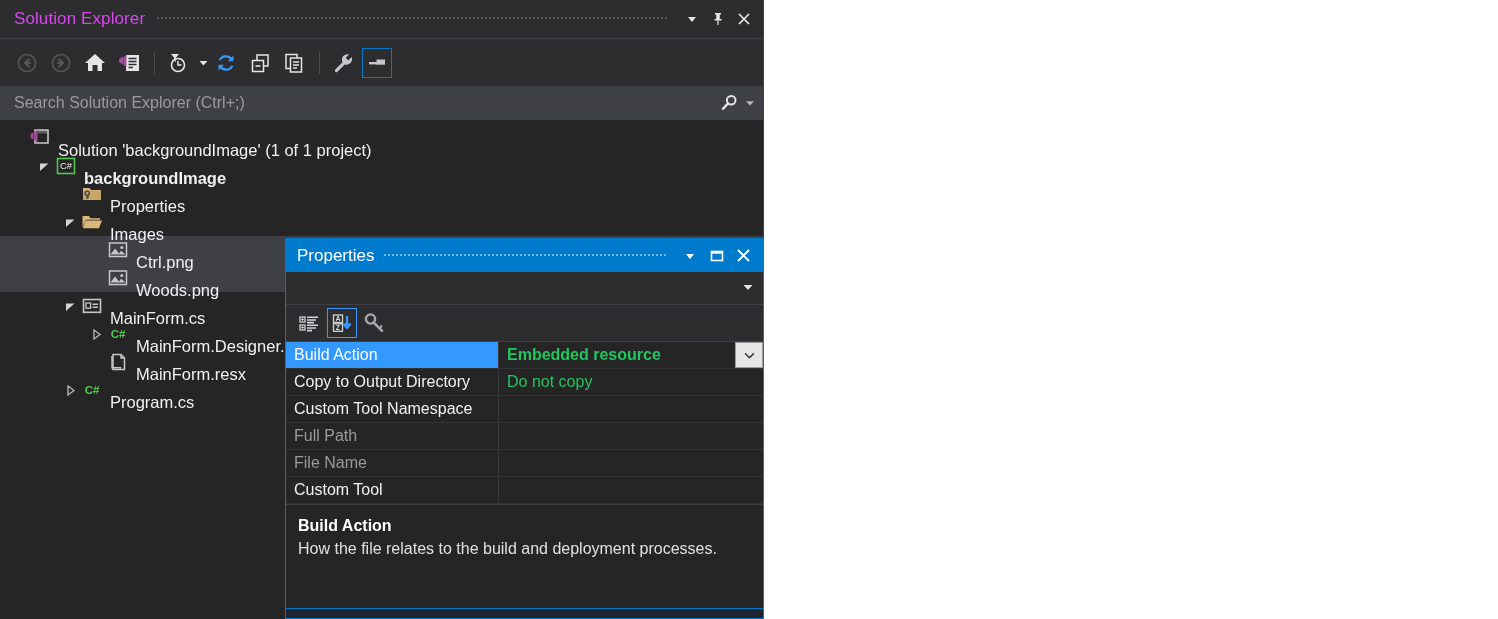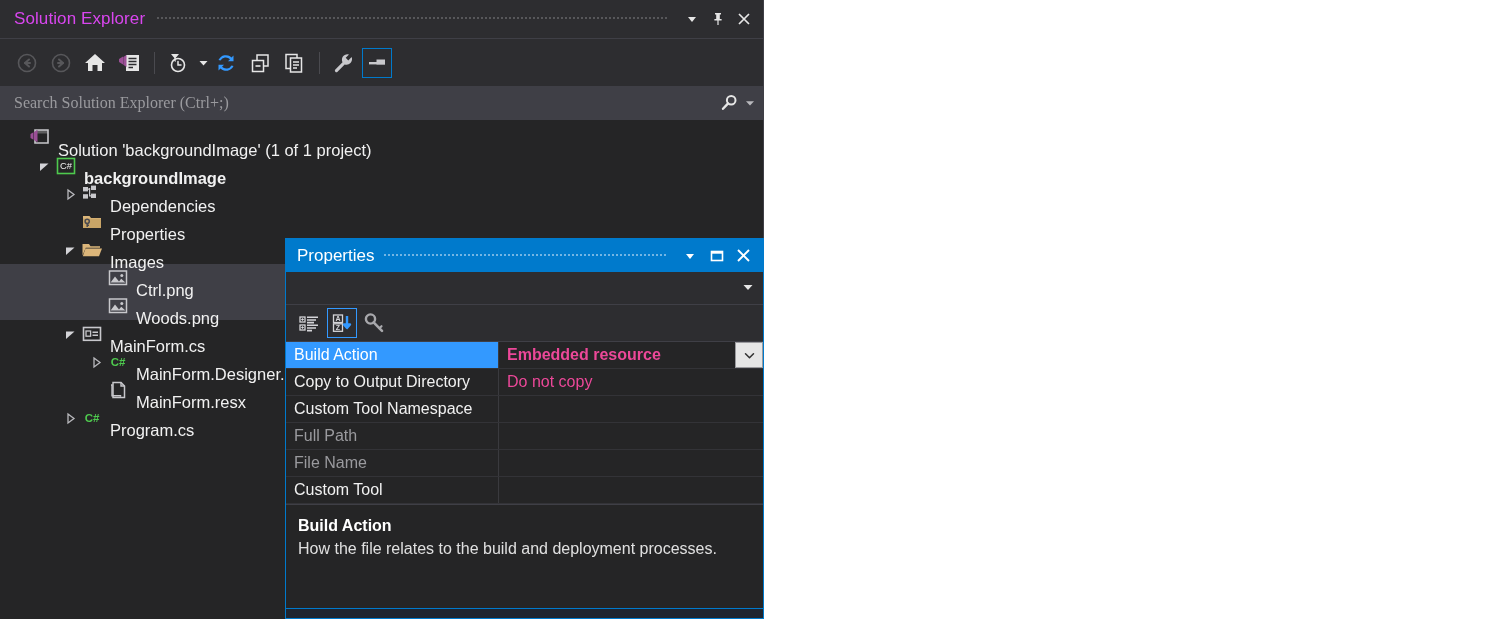--- a/index.html
+++ b/index.html
@@ -106,21 +106,21 @@
     padding: 0 8px 0 12px;
     box-sizing: border-box;
   }
   .se-search input {
     flex: 1;
     background: transparent;
     border: 0;
     outline: 0;
     color: #cfcfcf;
     font-size: 16px;
-    font-family: Liberation Serif, serif;
+    font-family: Liberation Sans, sans-serif;
   }
   .se-search input::placeholder { color: #9a9a9e; opacity: 1; }
   .se-search .s-icon { display:flex; align-items:center; color:#e6e6e6; }
 
   .se-tree {
     position: absolute;
     left: 0; top: 120px; right: 0; bottom: 0;
     background: #252526;
     padding-top: 4px;
     box-sizing: border-box;
@@ -240,21 +240,21 @@
     overflow: hidden;
   }
   .prop-row.selected .prop-name { background: #3399ff; color: #ffffff; }
   .prop-name.dim { color: #9a9a9e; }
   .prop-value {
     flex: 1;
     display: flex;
     align-items: center;
     padding-left: 8px;
     box-sizing: border-box;
-    color: #ec4899;
+    color: #22c55e;
     white-space: nowrap;
     overflow: hidden;
   }
   .prop-row.selected .prop-value { font-weight: bold; }
   .prop-dropdown {
     width: 28px;
     flex: 0 0 28px;
     background: #e6e6e6;
     border: 1px solid #9a9a9e;
     box-sizing: border-box;
@@ -428,37 +428,20 @@
               <path d="M2 3.5 L10.5 3.5 L2 11 Z" fill="#d4d4d8"></path>
             </svg>
           </span>
           <span class="ticon">
             <svg width="22" height="22" viewBox="0 0 22 22">
       <rect x="2.5" y="3.5" width="17" height="15" fill="none" stroke="#4ec94e" stroke-width="1.6"></rect>
       <text x="11" y="14.2" font-size="9.4" fill="#f1f1f1" text-anchor="middle" font-family="Liberation Sans, sans-serif">C#</text>
     </svg>
           </span>
           <span class="tlabel bold">backgroundImage</span>
-        </div>
-        <div class="tree-row" style="padding-left: 60px;">
-          <span class="twisty">
-            <svg width="13" height="13" viewBox="0 0 13 13">
-              <path d="M4 2 L10 6.5 L4 11 Z" fill="none" stroke="#b9b9bd" stroke-width="1.3"></path>
-            </svg>
-          </span>
-          <span class="ticon">
-            <svg width="22" height="22" viewBox="0 0 22 22">
-      <rect x="2" y="4" width="5" height="4.4" fill="#c8c8cc"></rect>
-      <rect x="10" y="2.6" width="5" height="4.4" fill="#c8c8cc"></rect>
-      <rect x="10" y="10.6" width="5" height="4.4" fill="#c8c8cc"></rect>
-      <path d="M7 6.2 H9.2 M8.6 5 V12.8 H10" stroke="#c8c8cc" stroke-width="1.2" fill="none"></path>
-      <rect x="2" y="11.2" width="5" height="4.4" fill="#c8c8cc"></rect>
-    </svg>
-          </span>
-          <span class="tlabel">Dependencies</span>
         </div>
         <div class="tree-row" style="padding-left: 60px;">
           <span class="twisty"></span>
           <span class="ticon">
             <svg width="22" height="22" viewBox="0 0 22 22">
       <path d="M2 5 H8.5 L10 7 H20 V17 H2 Z" fill="#dcb67a"></path>
       <path d="M2 7.6 H20 V17 H2 Z" fill="#c9a567"></path>
       <circle cx="6.2" cy="10.3" r="2.1" fill="none" stroke="#4a4a4f" stroke-width="1.5"></circle>
       <path d="M6.2 12.4 V16 M6.2 14.3 H8" stroke="#4a4a4f" stroke-width="1.5"></path>
     </svg>

